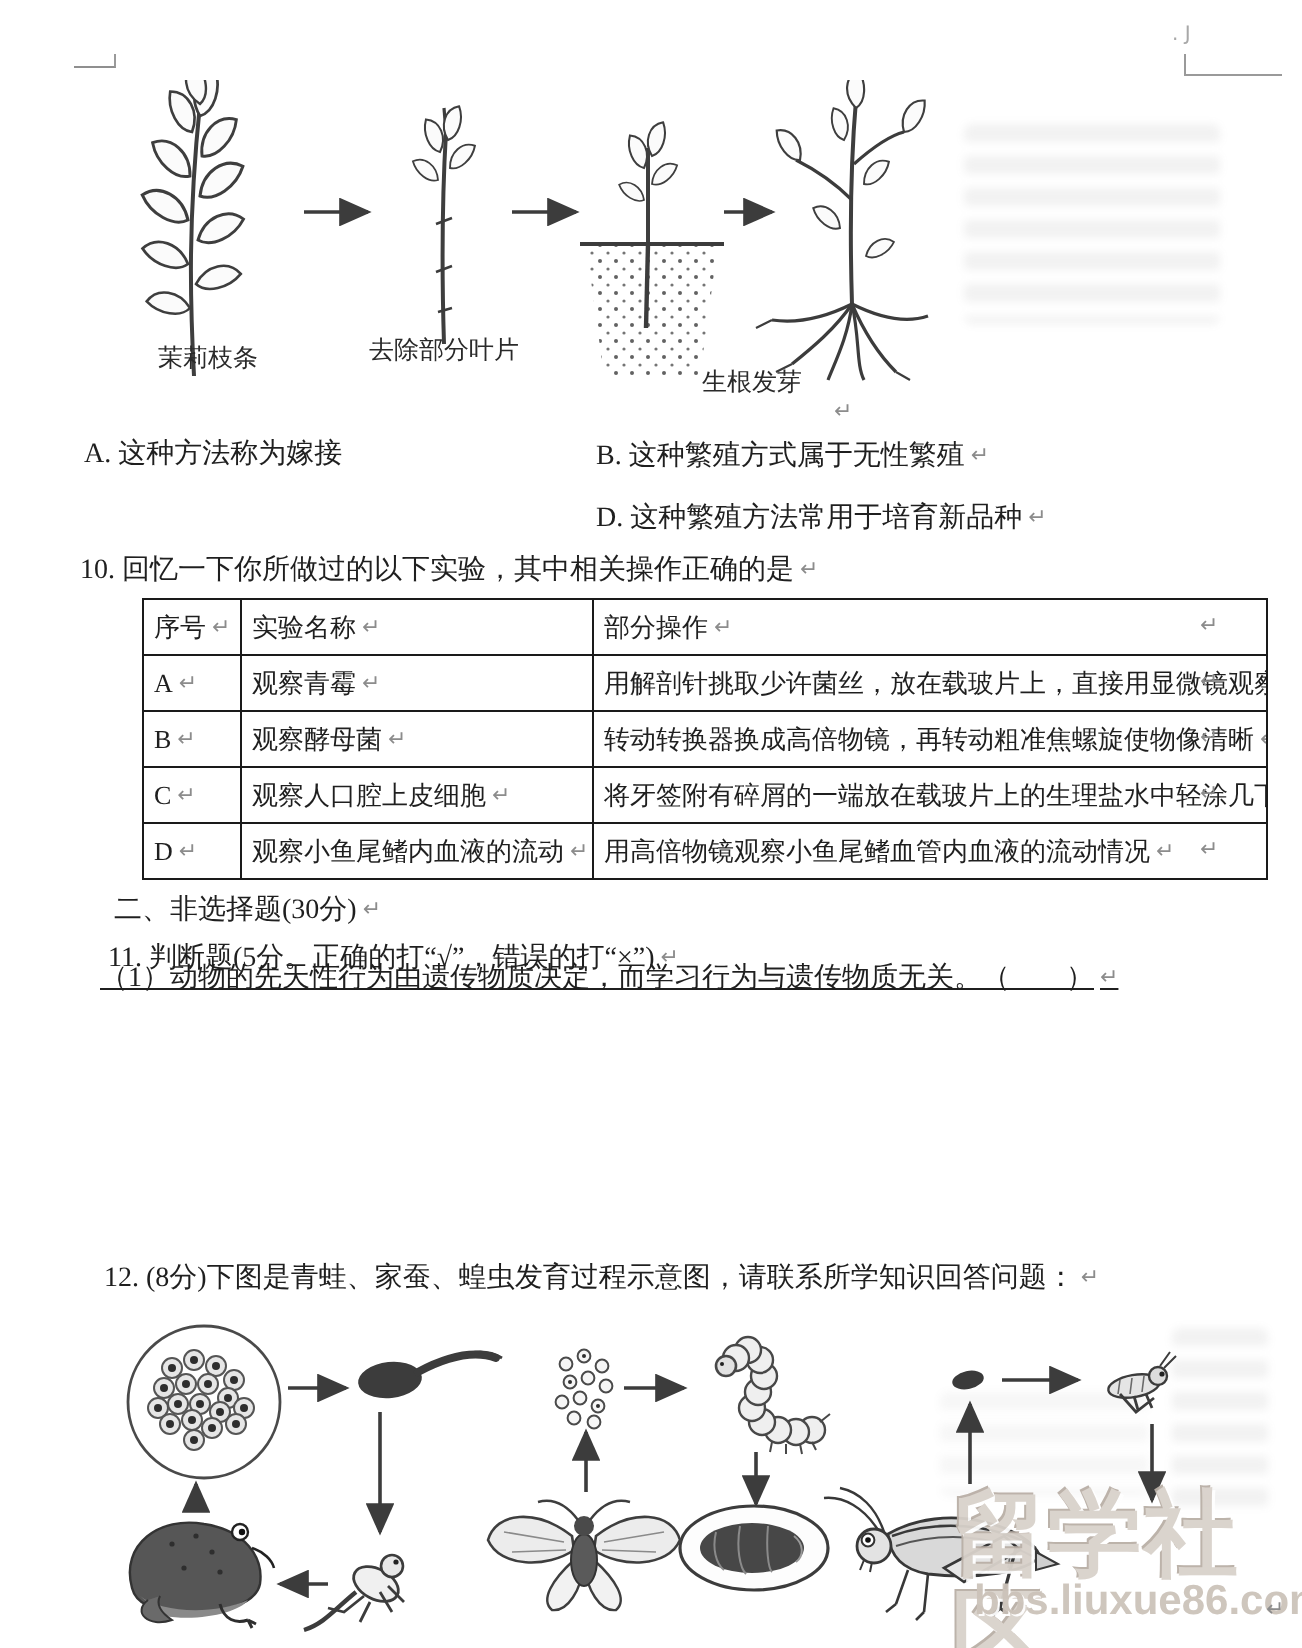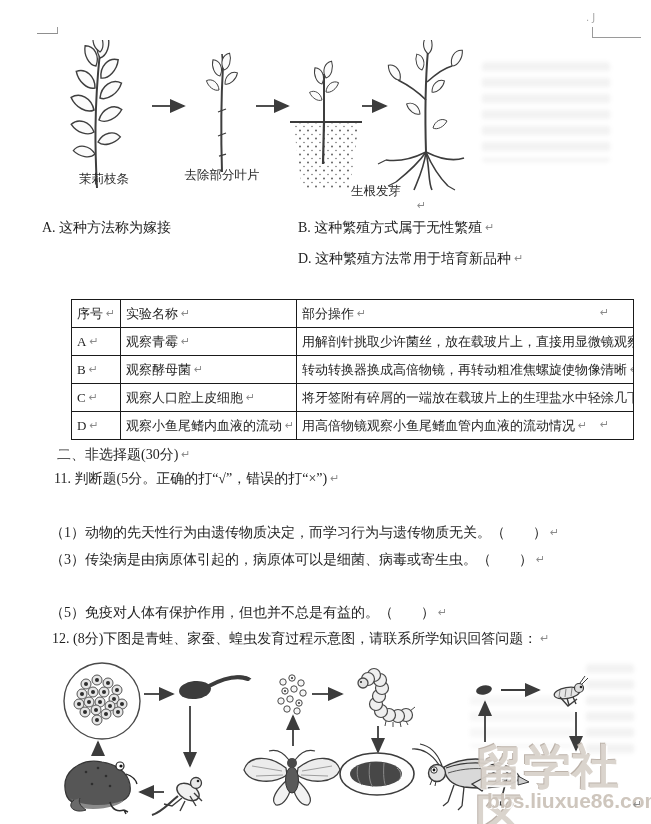--- a/index.html
+++ b/index.html
@@ -146,20 +146,21 @@
 
   <div class="figlabel" style="left:104px;top:172px;width:70px;">茉莉枝条</div>
   <div class="figlabel" style="left:198px;top:168px;width:90px;margin-left:24px;">去除部分叶片</div>
   <div class="figlabel" style="left:376px;top:184px;width:70px;">生根发芽</div>
   <span class="abs pilcrow" style="left:414px;top:199px;">↵</span>
 
   <div class="abs txt" style="left:42px;top:219px;"><span>A. 这种方法称为嫁接</span></div>
   <div class="abs txt" style="left:298px;top:219px;"><span>B. 这种繁殖方式属于无性繁殖</span><span class="pilcrow">↵</span></div>
   <div class="abs txt" style="left:298px;top:250px;"><span>D. 这种繁殖方法常用于培育新品种</span><span class="pilcrow">↵</span></div>
 
+  <div class="abs txt" style="left:40px;top:276px;"><span>10. 回忆一下你所做过的以下实验，其中相关操作正确的是</span><span class="pilcrow">↵</span></div>
 
   <table class="exp">
     <tbody>
         <tr>
       <td class="c1"><span>序号</span><span class="pilcrow">↵</span></td>
       <td class="c2"><span>实验名称</span><span class="pilcrow">↵</span></td>
       <td class="c3"><span>部分操作</span><span class="pilcrow">↵</span></td>
     </tr>
     <tr>
       <td><span>A</span><span class="pilcrow">↵</span></td>
@@ -186,23 +187,21 @@
 
   <span class="abs pilcrow" style="left:597px;top:306px;">↵</span>
   <span class="abs pilcrow" style="left:597px;top:334px;">↵</span>
   <span class="abs pilcrow" style="left:597px;top:362px;">↵</span>
   <span class="abs pilcrow" style="left:597px;top:390px;">↵</span>
   <span class="abs pilcrow" style="left:597px;top:418px;">↵</span>
 
   <div class="abs txt" style="left:57px;top:446px;"><span>二、非选择题(30分)</span><span class="pilcrow">↵</span></div>
 
   <div class="abs txt" style="left:54px;top:470px;"><span>11. 判断题(5分。正确的打“√”，错误的打“×”)</span><span class="pilcrow">↵</span></div>
-  <div class="abs txt" style="left:50px;top:524px;"><span>（1）动物的先天性行为由遗传物质决定，而学习行为与遗传物质无关。（　　）</span><span class="pilcrow">↵</span></div>
-  <div class="abs txt" style="left:50px;top:551px;"><span>（3）传染病是由病原体引起的，病原体可以是细菌、病毒或寄生虫。（　　）</span><span class="pilcrow">↵</span></div>
-  <div class="abs txt" style="left:50px;top:604px;"><span>（5）免疫对人体有保护作用，但也并不总是有益的。（　　）</span><span class="pilcrow">↵</span></div>
+  <div class="abs txt" style="left:50px;top:480px;text-decoration:underline;"><span>（1）动物的先天性行为由遗传物质决定，而学习行为与遗传物质无关。（　　）</span><span class="pilcrow">↵</span></div>
 
   <div class="abs txt" style="left:52px;top:630px;"><span>12. (8分)下图是青蛙、家蚕、蝗虫发育过程示意图，请联系所学知识回答问题：</span><span class="pilcrow">↵</span></div>
 
   <svg style="position:absolute;left:40px;top:654px;" width="600" height="170" viewBox="0 0 600 170">
     <defs>
       <marker id="ah2" markerWidth="9" markerHeight="8" refX="8" refY="4" orient="auto">
           <path d="M0,0 L9,4 L0,8 Z" fill="#3c3c3c"></path>
         </marker>
     </defs>
 

